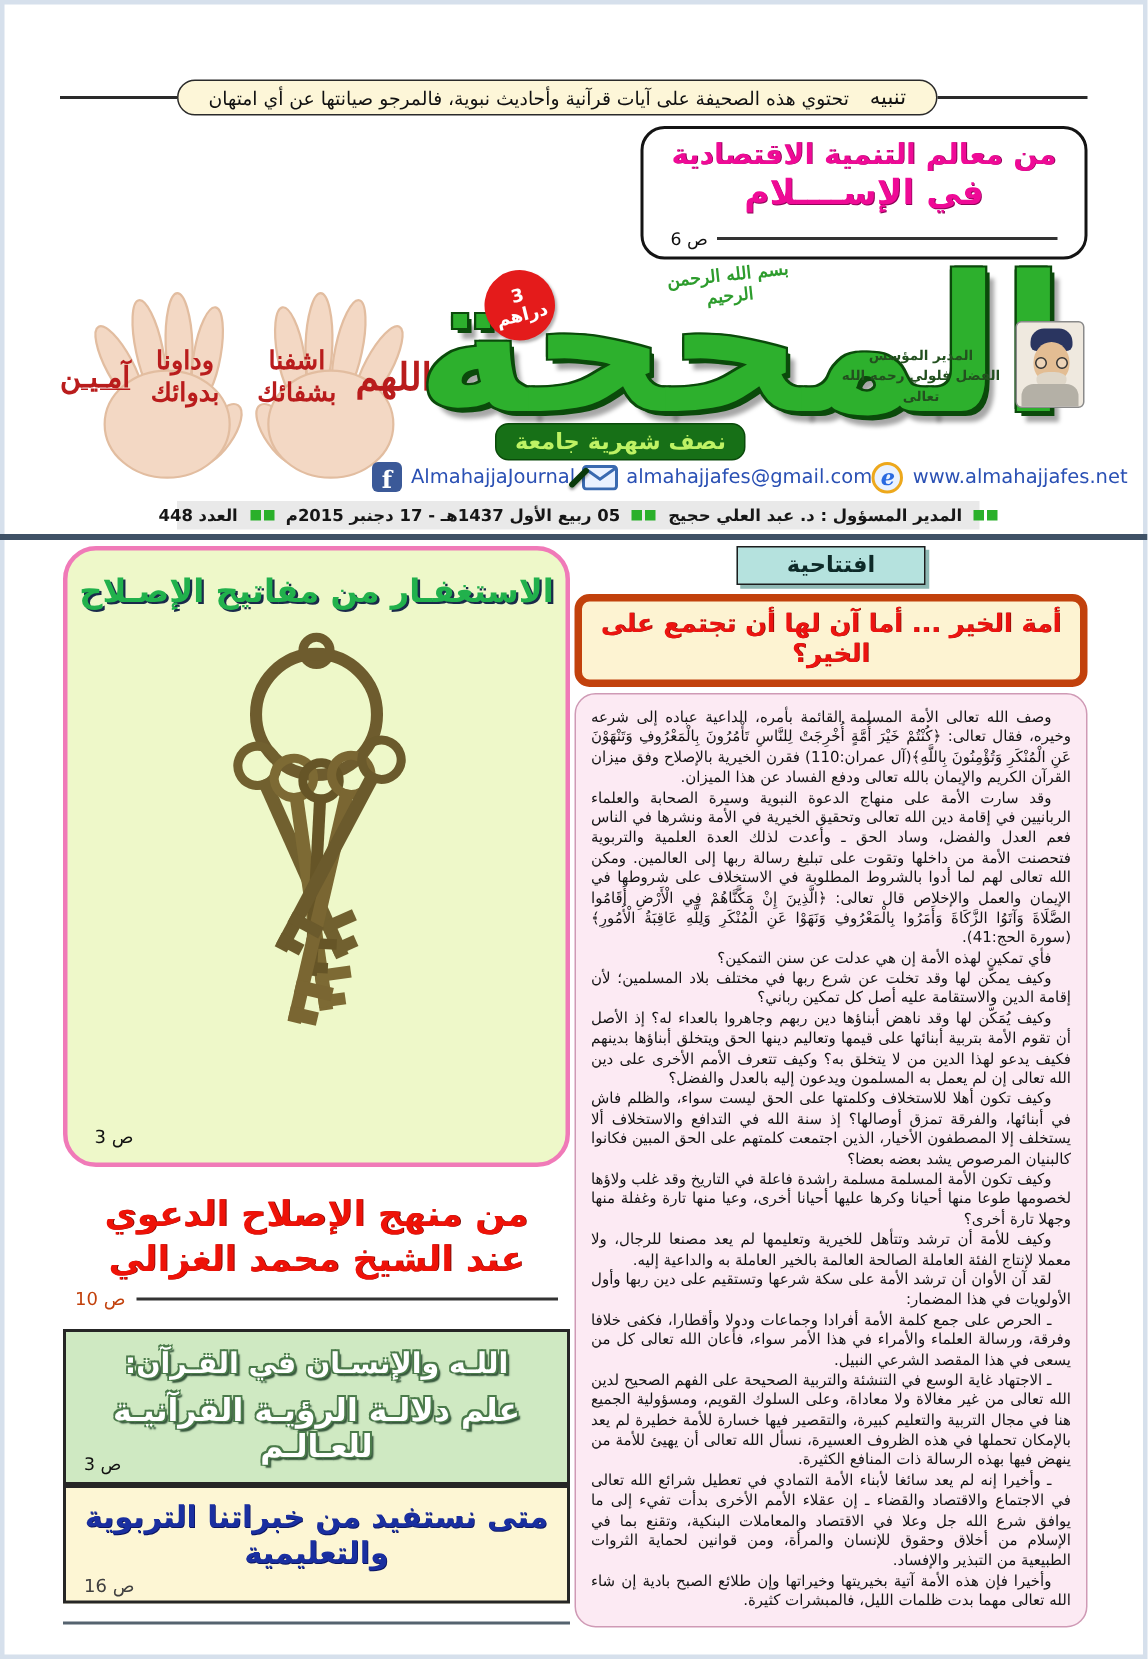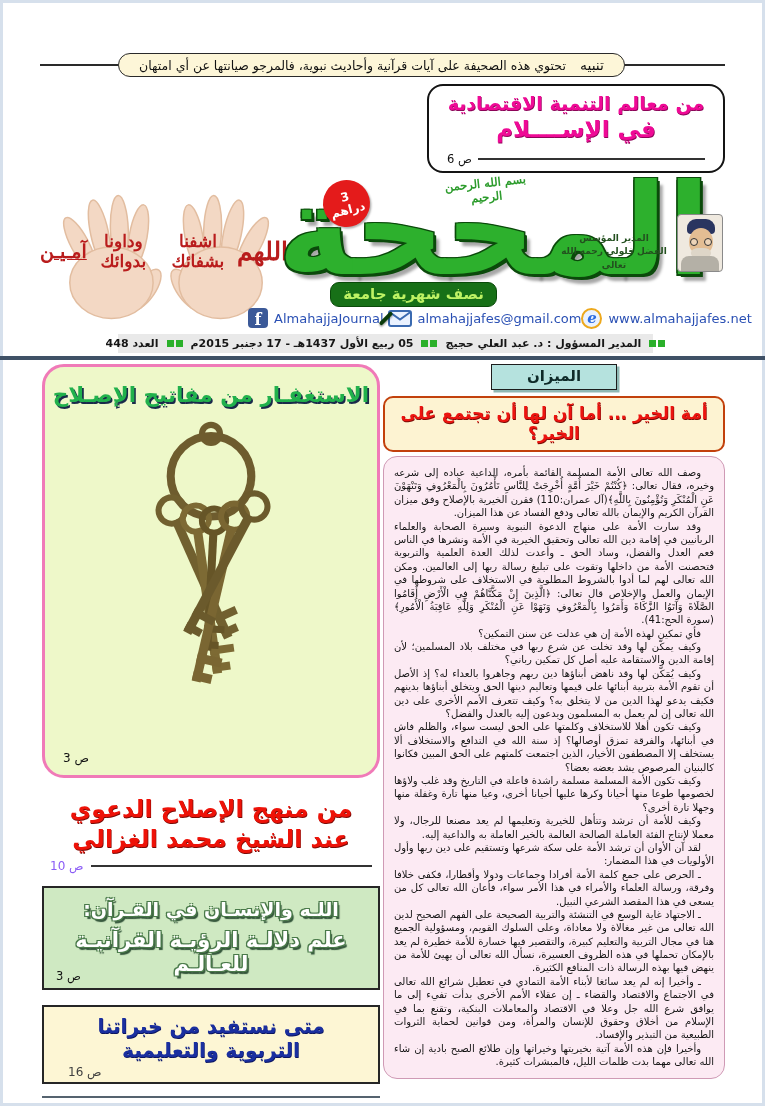--- a/index.html
+++ b/index.html
@@ -107,55 +107,55 @@
   .sq{width:7px; height:7px; background:#2ab02a; box-shadow:-9px 0 0 #2ab02a;
     margin-left:9px; flex:0 0 auto;}
 
   .divider{position:absolute; top:356px; left:0; right:0; height:4px; background:#3f5166;}
 
   
   .col-right{position:absolute; top:364px; right:40px; width:342px;}
   .tag{width:126px; margin:0 auto; background:#b5e2de; border:1.8px solid #1d1d1d;
     text-align:center; font-size:15px; font-weight:bold; padding:2px 0 4px;
     color:#0e2a28; box-shadow:2.5px 2.5px 0 #8fb8b4;}
-  .headline{margin-top:6px; background:#fdf3d2; border:2px solid #c2410c;
+  .headline{margin-top:6px; background:#fdf3d2; border:5px solid #c2410c;
     border-radius:10px; padding:5px 6px 7px; text-align:center; color:#ec1410;
     font-weight:bold; font-size:17px; text-shadow:0.5px 0.5px 0 #7a0a06;}
   .article{margin-top:4px; background:#fceaf3; border:1.3px solid #cf9ab5;
     border-radius:14px; padding:9px 10px; color:#141414; font-size:10px;
     line-height:1.34; text-align:justify;}
   .article p{margin:0; text-indent:13px;}
 
   
   .col-left{position:absolute; top:364px; left:42px; width:338px;}
   .keysbox{height:414px; background:#eef8c9; border:3px solid #f07ab8;
     border-radius:22px; position:relative; text-align:center;}
   .keys-title{margin-top:15px; color:#21b14c; font-weight:bold; font-size:21.5px;
     text-shadow:1.6px 1.6px 0 #1a2a4a;}
   .keys-svg{margin-top:2px; width:252px; height:320px;}
   .keys-page{position:absolute; left:18px; bottom:10px; font-size:12px; color:#111;}
 
   .red-head{margin-top:16px; text-align:center; color:#ee1208; font-weight:bold;
     font-size:23.5px; line-height:1.28; text-shadow:0.6px 0.6px 0 #7a0a06;}
   .red-foot{display:flex; direction:ltr; align-items:center; margin-top:5px;
-    padding:0 8px; gap:7px; font-size:12px; color:#8b5cf6;}
+    padding:0 8px; gap:7px; font-size:12px; color:#c2410c;}
   .red-foot .line{flex:1; height:1.6px; background:#333;}
 
   .greenbox{margin-top:13px; background:#cfe9c2; border:2.2px solid #262626;
     padding:10px 6px 12px; text-align:center; position:relative;}
   .g-line1{color:#fff; font-weight:bold; font-size:19px;
     text-shadow:-1.2px -1.2px 0 #4a7a4a, 1.2px -1.2px 0 #4a7a4a,
                 -1.2px 1.2px 0 #4a7a4a, 1.2px 1.2px 0 #4a7a4a, 2.2px 2.6px 1px #33553a;}
   .g-line2{color:#fff; font-weight:bold; font-size:21px; margin-top:8px;
     text-shadow:-1.2px -1.2px 0 #4a7a4a, 1.2px -1.2px 0 #4a7a4a,
                 -1.2px 1.2px 0 #4a7a4a, 1.2px 1.2px 0 #4a7a4a, 2.2px 2.6px 1px #33553a;}
   .g-page{position:absolute; left:12px; bottom:5px; font-size:11.5px; color:#111;}
 
-  .yellowbox{margin-top:15px; background:#fdf6d4; border:2.2px solid #262626;
-    padding:7px 24px 3px; text-align:center;}
+  .yellowbox{background:#fdf6d4; border:2.2px solid #262626;
+    padding:7px 12px 3px; text-align:center;}
   .y-title{color:#1a2fa0; font-weight:bold; font-size:20px;
     text-shadow:0.5px 0.5px 0 #0a1460;}
   .y-page{display:block; text-align:left; font-size:12px; color:#404040; margin-top:3px;}
   .left-endline{margin-top:12px; height:2px; background:#55636f;}
 </style>
 </head>
 <body>
 
 <div class="notice-row">
   <span class="notice-line-l"></span>
@@ -251,21 +251,21 @@
   <span>المدير المسؤول : د. عبد العلي حجيج</span>
   <span class="sq"></span>
   <span>05 ربيع الأول 1437هـ  - 17 دجنبر 2015م</span>
   <span class="sq"></span>
   <span>العدد 448</span>
 </div>
 
 <div class="divider"></div>
 
 <div class="col-right">
-  <div class="tag">الميزان</div>
+  <div class="tag">افتتاحية</div>
   <div class="headline">أمة الخير ... أما آن لها أن تجتمع على الخير؟</div>
   <div class="article">
     <p>وصف الله تعالى الأمة المسلمة القائمة بأمره، الداعية عباده إلى شرعه وخيره، فقال تعالى: ﴿كُنْتُمْ خَيْرَ أُمَّةٍ أُخْرِجَتْ لِلنَّاسِ تَأْمُرُونَ بِالْمَعْرُوفِ وَتَنْهَوْنَ عَنِ الْمُنْكَرِ وَتُؤْمِنُونَ بِاللَّهِ﴾(آل عمران:110) فقرن الخيرية بالإصلاح وفق ميزان القرآن الكريم والإيمان بالله تعالى ودفع الفساد عن هذا الميزان.</p>
     <p>وقد سارت الأمة على منهاج الدعوة النبوية وسيرة الصحابة والعلماء الربانيين في إقامة دين الله تعالى وتحقيق الخيرية في الأمة ونشرها في الناس فعم العدل والفضل، وساد الحق ـ وأعدت لذلك العدة العلمية والتربوية فتحصنت الأمة من داخلها وتقوت على تبليغ رسالة ربها إلى العالمين. ومكن الله تعالى لهم لما أدوا بالشروط المطلوبة في الاستخلاف على شروطها في الإيمان والعمل والإخلاص قال تعالى: ﴿الَّذِينَ إِنْ مَكَّنَّاهُمْ فِي الْأَرْضِ أَقَامُوا الصَّلَاةَ وَآتَوُا الزَّكَاةَ وَأَمَرُوا بِالْمَعْرُوفِ وَنَهَوْا عَنِ الْمُنْكَرِ وَلِلَّهِ عَاقِبَةُ الْأُمُورِ﴾(سورة الحج:41).</p>
     <p>فأي تمكين لهذه الأمة إن هي عدلت عن سنن التمكين؟</p>
     <p>وكيف يمكّن لها وقد تخلت عن شرع ربها في مختلف بلاد المسلمين؛ لأن إقامة الدين والاستقامة عليه أصل كل تمكين رباني؟</p>
     <p>وكيف يُمَكّن لها وقد ناهض أبناؤها دين ربهم وجاهروا بالعداء له؟ إذ الأصل أن تقوم الأمة بتربية أبنائها على قيمها وتعاليم دينها الحق ويتخلق أبناؤها بدينهم فكيف يدعو لهذا الدين من لا يتخلق به؟ وكيف تتعرف الأمم الأخرى على دين الله تعالى إن لم يعمل به المسلمون ويدعون إليه بالعدل والفضل؟</p>
     <p>وكيف تكون أهلا للاستخلاف وكلمتها على الحق ليست سواء، والظلم فاش في أبنائها، والفرقة تمزق أوصالها؟ إذ سنة الله في التدافع والاستخلاف ألا يستخلف إلا المصطفون الأخيار، الذين اجتمعت كلمتهم على الحق المبين فكانوا كالبنيان المرصوص يشد بعضه بعضا؟</p>
     <p>وكيف تكون الأمة المسلمة مسلمة راشدة فاعلة في التاريخ وقد غلب ولاؤها لخصومها طوعا منها أحيانا وكرها عليها أحيانا أخرى، وعيا منها تارة وغفلة منها وجهلا تارة أخرى؟</p>
     <p>وكيف للأمة أن ترشد وتتأهل للخيرية وتعليمها لم يعد مصنعا للرجال، ولا معملا لإنتاج الفئة العاملة الصالحة العالمة بالخير العاملة به والداعية إليه.</p>

